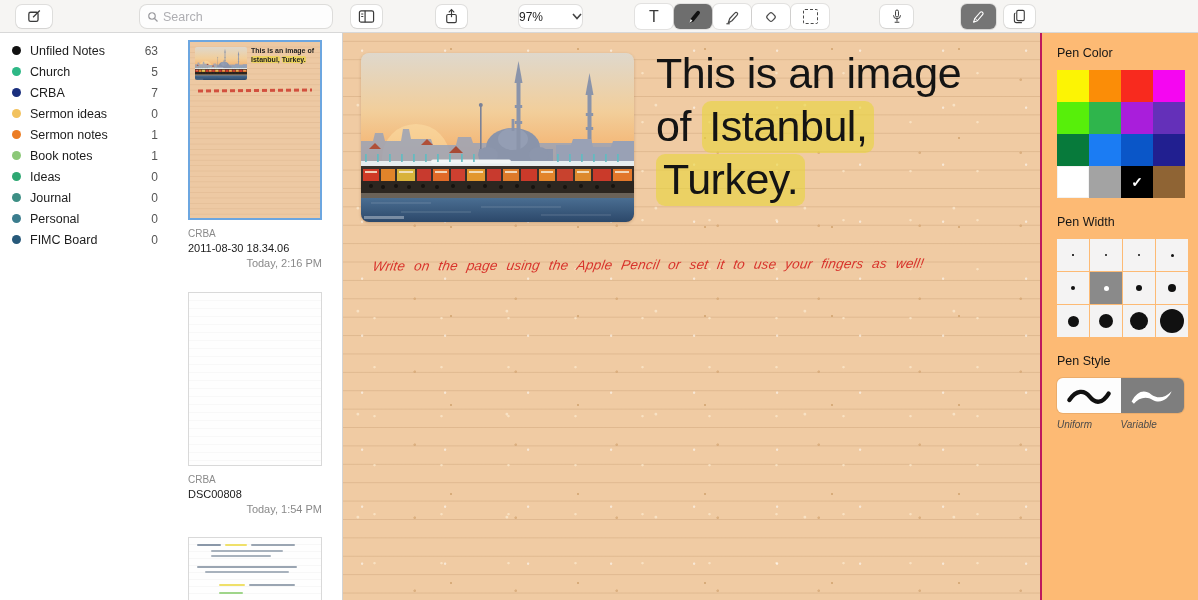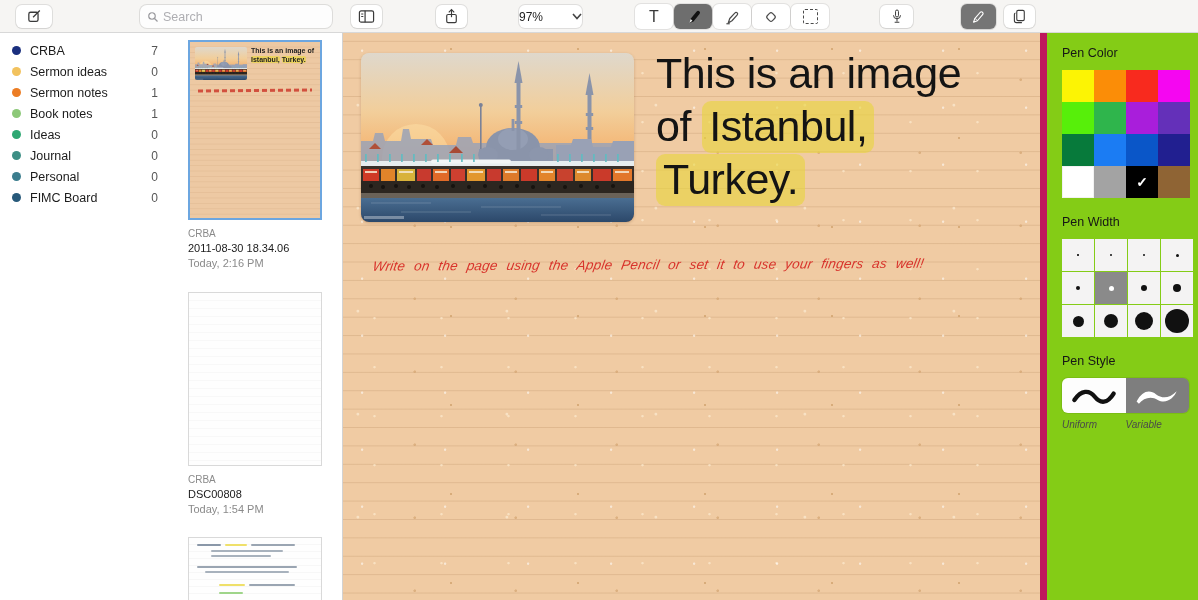--- a/index.html
+++ b/index.html
@@ -47,21 +47,21 @@
   .thumb.notes { height:80px; border:1px solid #D9D9D9; border-bottom:none;
           background-image:linear-gradient(transparent 6px, rgba(0,0,0,.05) 7px); background-size:100% 7px; }
   .mini-img { position:absolute; left:5px; top:5px; width:52px; height:33px; border-radius:2px; overflow:hidden; }
   .mini-text { position:absolute; left:61px; top:5px; width:68px; font-size:7px; line-height:8.5px; font-weight:bold; color:#1E1E1E; }
   .mini-hl { background:rgba(235,216,61,.65); border-radius:2px; }
   .mini-squiggle { position:absolute; left:8px; top:47px; width:114px; height:3px;
           background:repeating-linear-gradient(90deg,#CC3326 0 5px, transparent 5px 8px); transform:rotate(-.6deg); opacity:.8; }
   .mk { position:absolute; height:2px; border-radius:1px; }
   .cap { font-size:10px; color:#8A8A8A; margin-top:8px; }
   .ttl { font-size:11px; color:#1A1A1A; margin-top:3px; }
-  .dte { font-size:11px; color:#8A8A8A; margin-top:3px; }
+  .dte { font-size:11px; color:#8A8A8A; margin-top:3px;text-align:right; }
 
   
   .canvas { width:698px; flex:none; position:relative; border-left:1px solid #D2D2D2; overflow:hidden;
           background-color:#F0CBA3;
           background-image:
             radial-gradient(circle at 23% 31%, rgba(255,255,255,.55) 0 .8px, transparent 1.6px),
             radial-gradient(circle at 71% 64%, rgba(214,168,118,.8) 0 .9px, transparent 1.7px),
             radial-gradient(circle at 47% 82%, rgba(255,240,214,.6) 0 .8px, transparent 1.6px),
             radial-gradient(circle at 85% 18%, rgba(205,158,104,.7) 0 .8px, transparent 1.5px),
             radial-gradient(circle at 10% 70%, rgba(255,248,230,.5) 0 1px, transparent 1.8px),
@@ -71,21 +71,21 @@
   .photo { position:absolute; left:18px; top:20px; width:273px; height:169px; border-radius:8px; overflow:hidden;
           box-shadow:0 1px 3px rgba(90,50,20,.25); }
   .photo svg { display:block; width:100%; height:100%; }
   .bigtext { position:absolute; left:313px; top:14px; font-size:43px; line-height:53px; color:#141414;
           letter-spacing:-.5px; white-space:nowrap; }
   .hl { background:rgba(233,213,62,.62); border-radius:9px; padding:1px 7px 3px 7px; }
   .handwriting { position:absolute; left:30px; top:224px; width:650px; color:#D8342C; font-style:italic;
           font-size:13.5px; letter-spacing:.2px; word-spacing:5px; transform:skewX(-10deg) rotate(-.3deg); white-space:nowrap; }
 
   
-  .panel { flex:1; background:#84cc16; border-left:7px solid #be185d; padding:13px 0 0 15px; }
+  .panel { flex:1; background:#fdba74; border-left:2px solid #be185d; padding:13px 0 0 15px; }
   .panel .ph2 { font-size:12.5px; font-weight:500; color:#161616; }
   .color-grid { margin-top:10px; width:128px; display:grid; grid-template-columns:repeat(4,32px); grid-auto-rows:32px; }
   .ccell { position:relative; display:flex; align-items:center; justify-content:center; cursor:default; }
   .ccell .chk { color:#fff; font-size:14px; font-weight:bold; }
   .width-grid { margin-top:10px; width:131px; display:grid; grid-template-columns:repeat(4,32px); grid-auto-rows:32px; gap:1px; }
   .wcell { background:#F4F3F3; display:flex; align-items:center; justify-content:center; cursor:default; }
   .wcell.sel { background:#8A8A8A; }
   .wdot { background:#111; border-radius:50%; }
   .wcell.sel .wdot { background:#fff; }
   .style-row { margin-top:10px; display:flex; width:127px; border-radius:6px; overflow:hidden;
@@ -312,20 +312,30 @@
         <rect x="7" y="3" width="11" height="15" rx="2" fill="none" stroke="#3A3A3A" stroke-width="1.6"></rect>
         <path d="M5 7 a2 2 0 0 0 -1.5 2 v9 a3 3 0 0 0 3 3 h8" fill="none" stroke="#3A3A3A" stroke-width="1.6"></path>
       </svg>
     </div>
   </div>
 
   <div class="content">
 
     <div class="sidebar" id="sidebar">
         <div class="side-item">
+          <span class="dot" style="background: rgb(17, 17, 17);"></span>
+          <span>Unfiled Notes</span>
+          <span class="cnt">63</span>
+        </div>
+        <div class="side-item">
+          <span class="dot" style="background: rgb(46, 184, 134);"></span>
+          <span>Church</span>
+          <span class="cnt">5</span>
+        </div>
+        <div class="side-item">
           <span class="dot" style="background: rgb(26, 47, 126);"></span>
           <span>CRBA</span>
           <span class="cnt">7</span>
         </div>
         <div class="side-item">
           <span class="dot" style="background: rgb(242, 194, 94);"></span>
           <span>Sermon ideas</span>
           <span class="cnt">0</span>
         </div>
         <div class="side-item">

